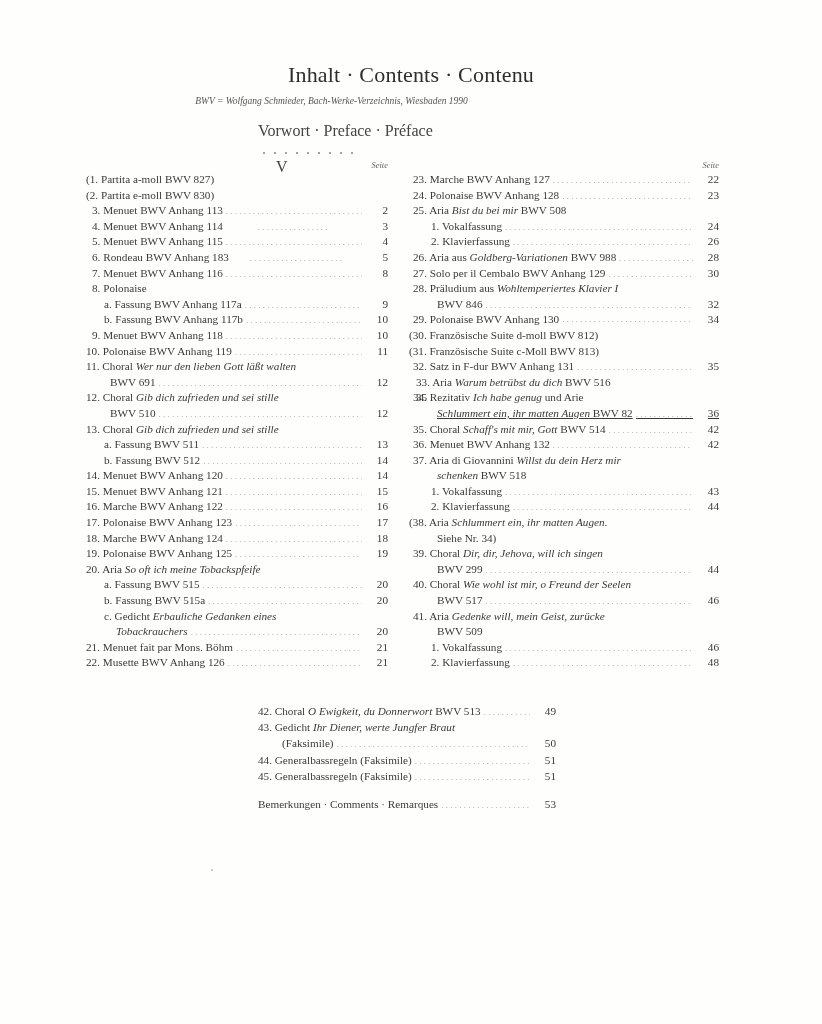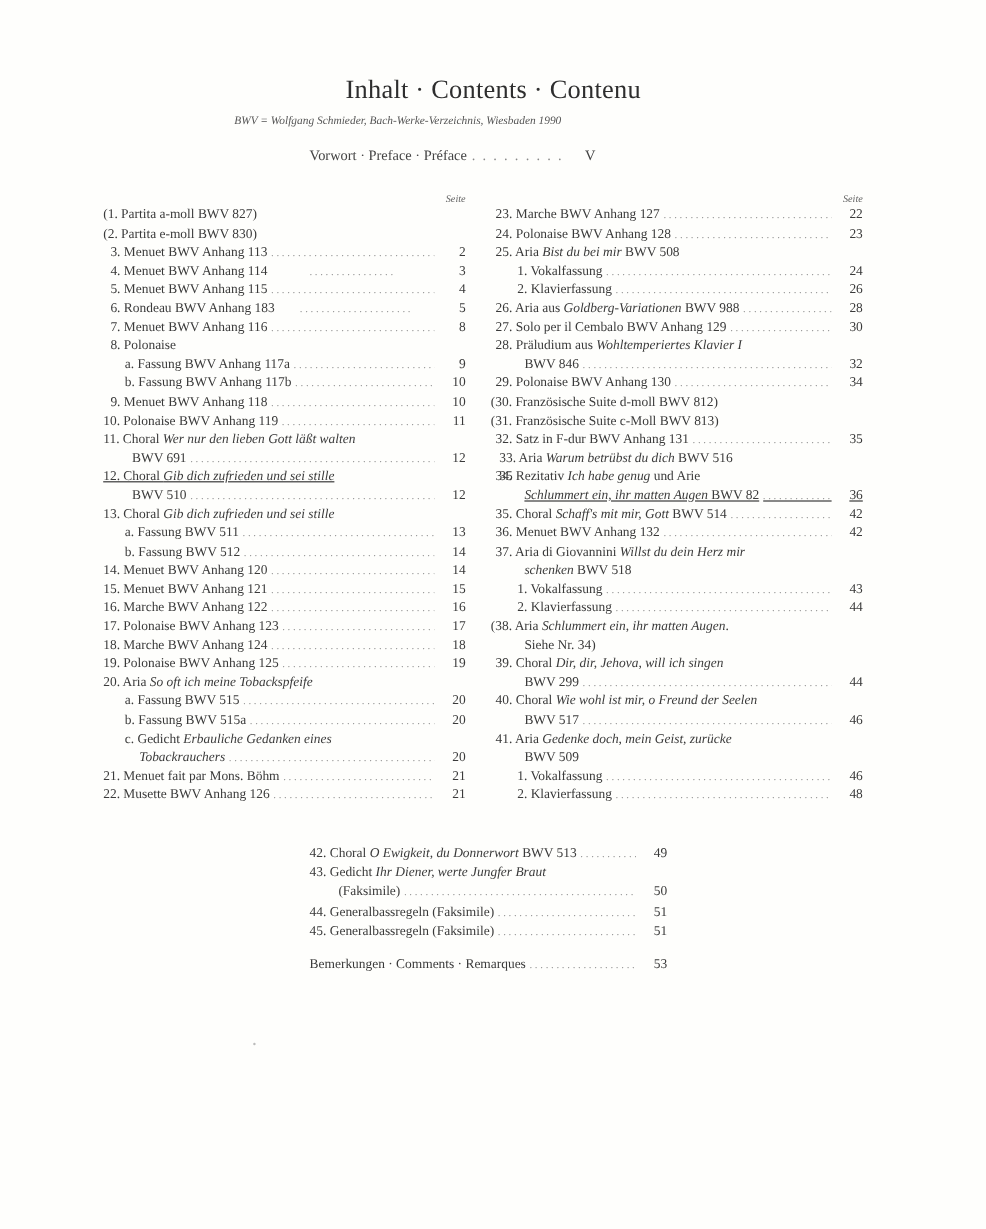--- a/index.html
+++ b/index.html
@@ -10,21 +10,21 @@
   .title {
     position: absolute; left: 0; width: 822px; top: 62px; text-align: center;
     font-size: 22px; color: #2e2e2e; letter-spacing: 0.2px;
   }
   .subtitle {
     position: absolute; left: 0; width: 663px; top: 96px; text-align: center;
     font-size: 9.5px; font-style: italic; color: #555;
   }
   .preface {
     position: absolute; left: 258px; top: 122px; width: 258px;
-    font-size: 12px; color: #444; display: flex;
+    font-size: 16px; color: #444; display: flex; flex-direction: column;
   }
   .preface .lbl { white-space: nowrap; }
   .preface .dots { flex: 0 0 auto; margin-left: 4px; letter-spacing: 1.5px; color: #888; }
   .preface .pg { margin-left: 18px; }
 
   .col { position: absolute; top: 160px; font-size: 11.2px; }
   .col.left { left: 86px; width: 302px; }
   .col.right { left: 413px; width: 306px; }
   .seite {
     text-align: right; font-style: italic; font-size: 8.5px; color: #666; height: 12px; line-height: 10px;
@@ -113,21 +113,21 @@
         <span class="pg">11</span>
       </div>
       <div class="row" style="padding-left: 0px;">
         <span class="txt"><span>11. Choral </span><i>Wer nur den lieben Gott läßt walten</i><span></span></span>
       </div>
       <div class="row" style="padding-left: 24px;">
         <span class="txt"><span>BWV 691</span><i></i><span></span></span>
         <span class="lead"></span>
         <span class="pg">12</span>
       </div>
-      <div class="row" style="padding-left: 0px; text-decoration: underline;">
+      <div class="row" style="padding-left: 0px;">
         <span class="txt"><span>12. Choral </span><i>Gib dich zufrieden und sei stille</i><span></span></span>
       </div>
       <div class="row" style="padding-left: 24px;">
         <span class="txt"><span>BWV 510</span><i></i><span></span></span>
         <span class="lead"></span>
         <span class="pg">12</span>
       </div>
       <div class="row" style="padding-left: 0px;">
         <span class="txt"><span>13. Choral </span><i>Gib dich zufrieden und sei stille</i><span></span></span>
       </div>
@@ -320,21 +320,21 @@
       </div>
       <div class="row" style="padding-left: 0px;">
         <span class="txt"><span>40. Choral </span><i>Wie wohl ist mir, o Freund der Seelen</i><span></span></span>
       </div>
       <div class="row" style="padding-left: 24px;">
         <span class="txt"><span>BWV 517</span><i></i><span></span></span>
         <span class="lead"></span>
         <span class="pg">46</span>
       </div>
       <div class="row" style="padding-left: 0px;">
-        <span class="txt"><span>41. Aria </span><i>Gedenke doch, mein Geist, zurücke</i><span></span></span>
+        <span class="txt"><span>41. Aria </span><i>Gedenke will, mein Geist, zurücke</i><span></span></span>
       </div>
       <div class="row" style="padding-left: 24px;">
         <span class="txt"><span>BWV 509</span><i></i><span></span></span>
       </div>
       <div class="row" style="padding-left: 18px;">
         <span class="txt"><span>1. Vokalfassung</span><i></i><span></span></span>
         <span class="lead"></span>
         <span class="pg">46</span>
       </div>
       <div class="row" style="padding-left: 18px;">

